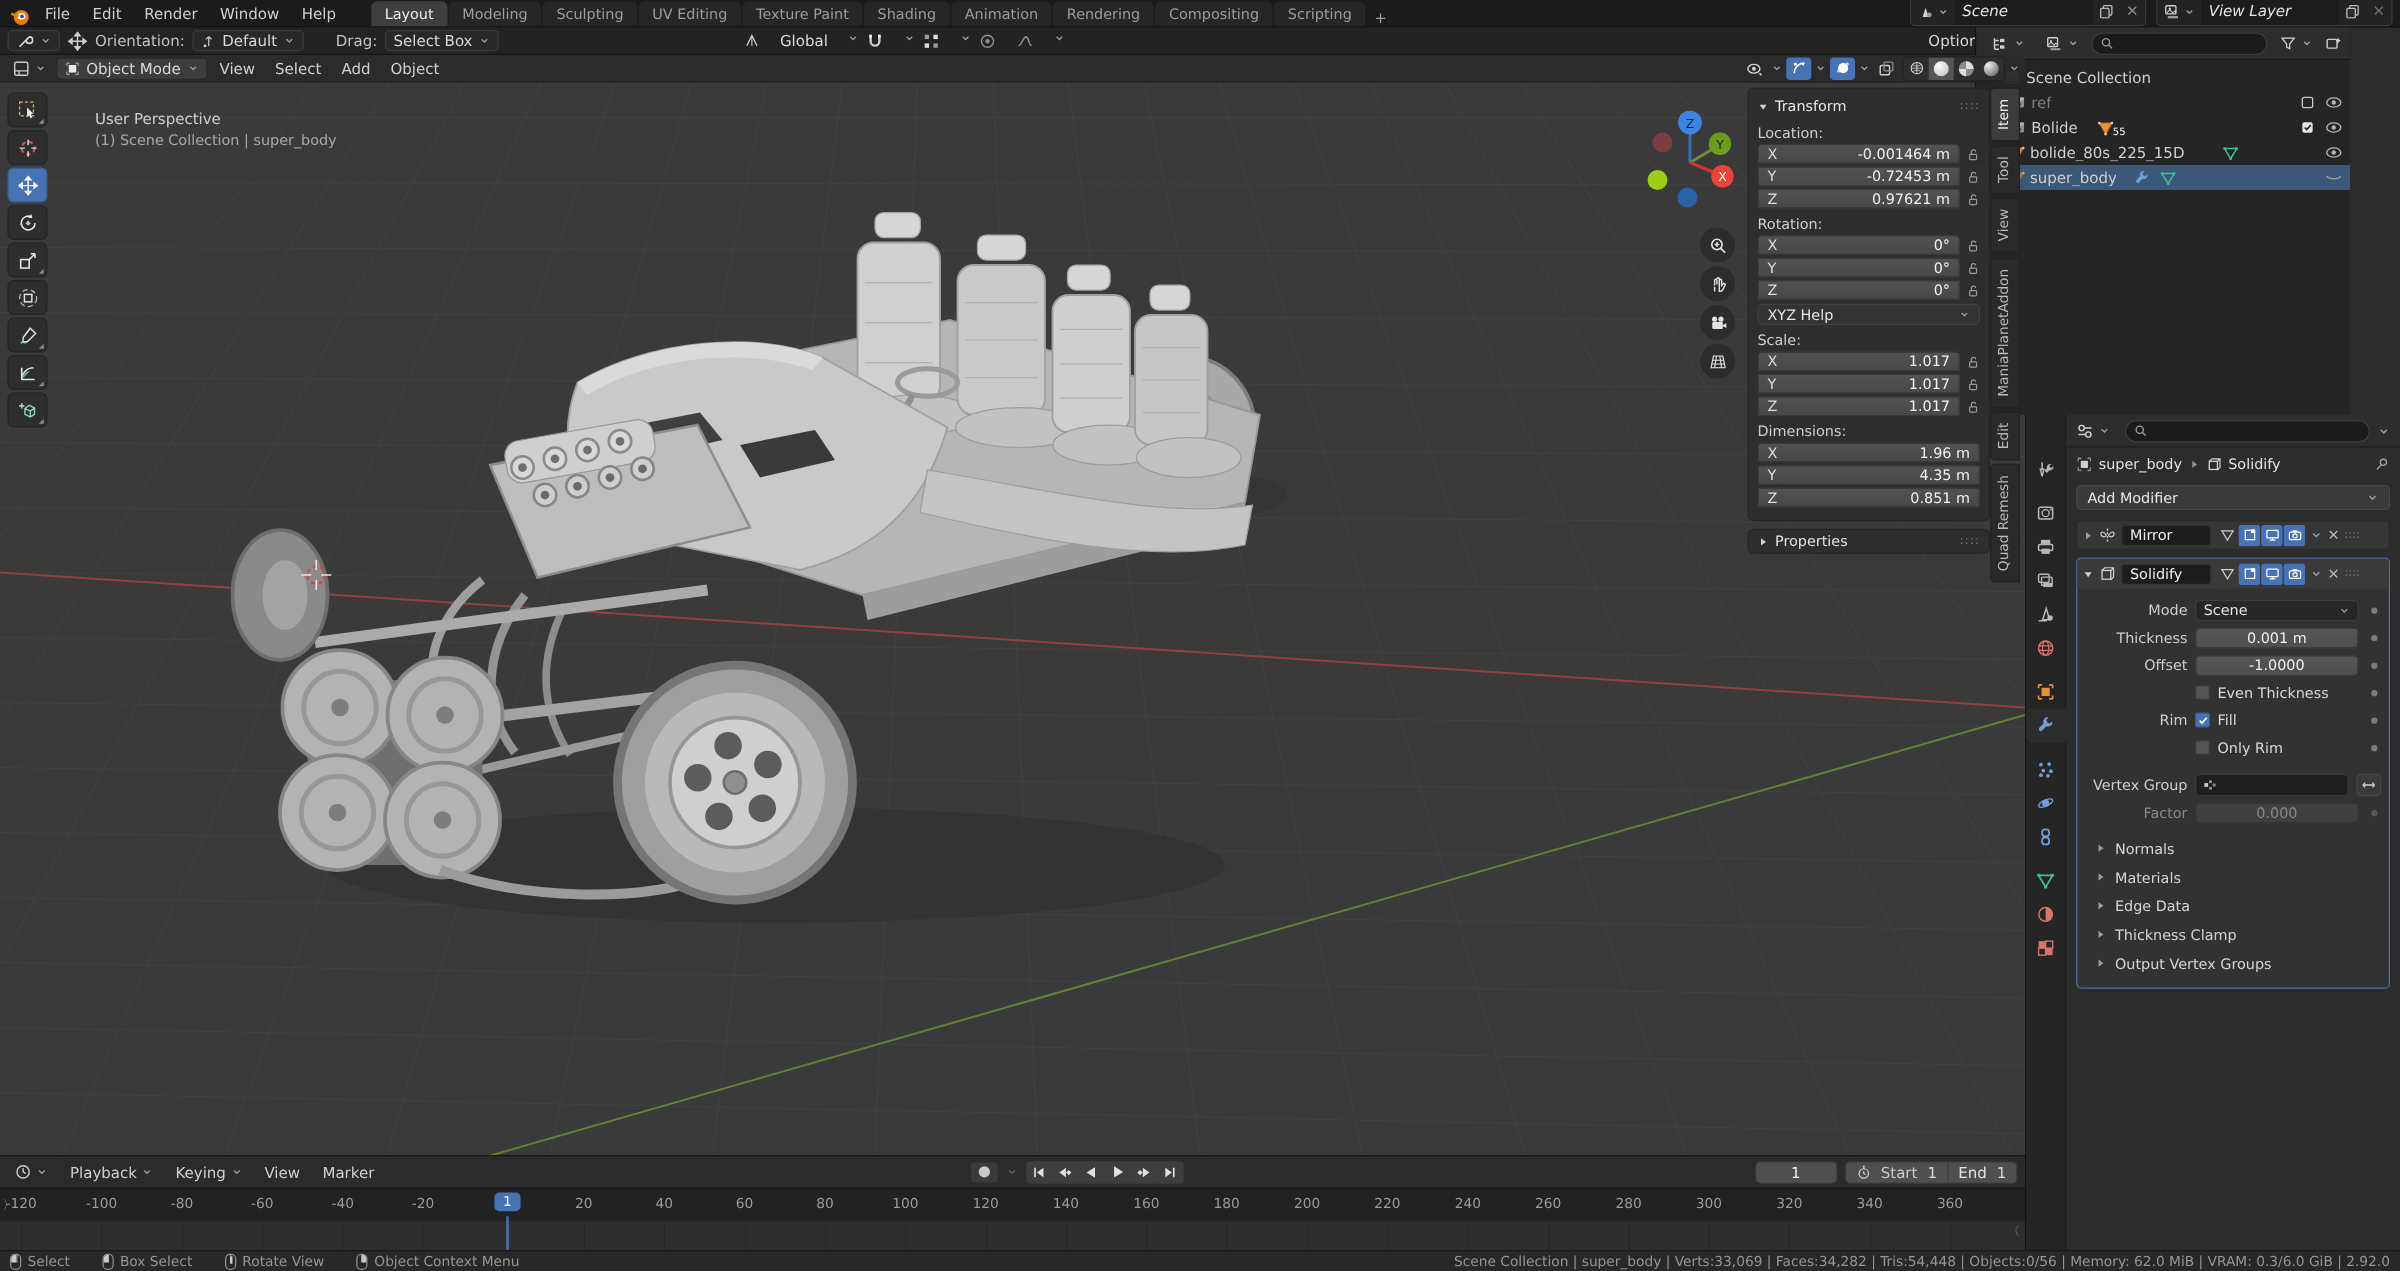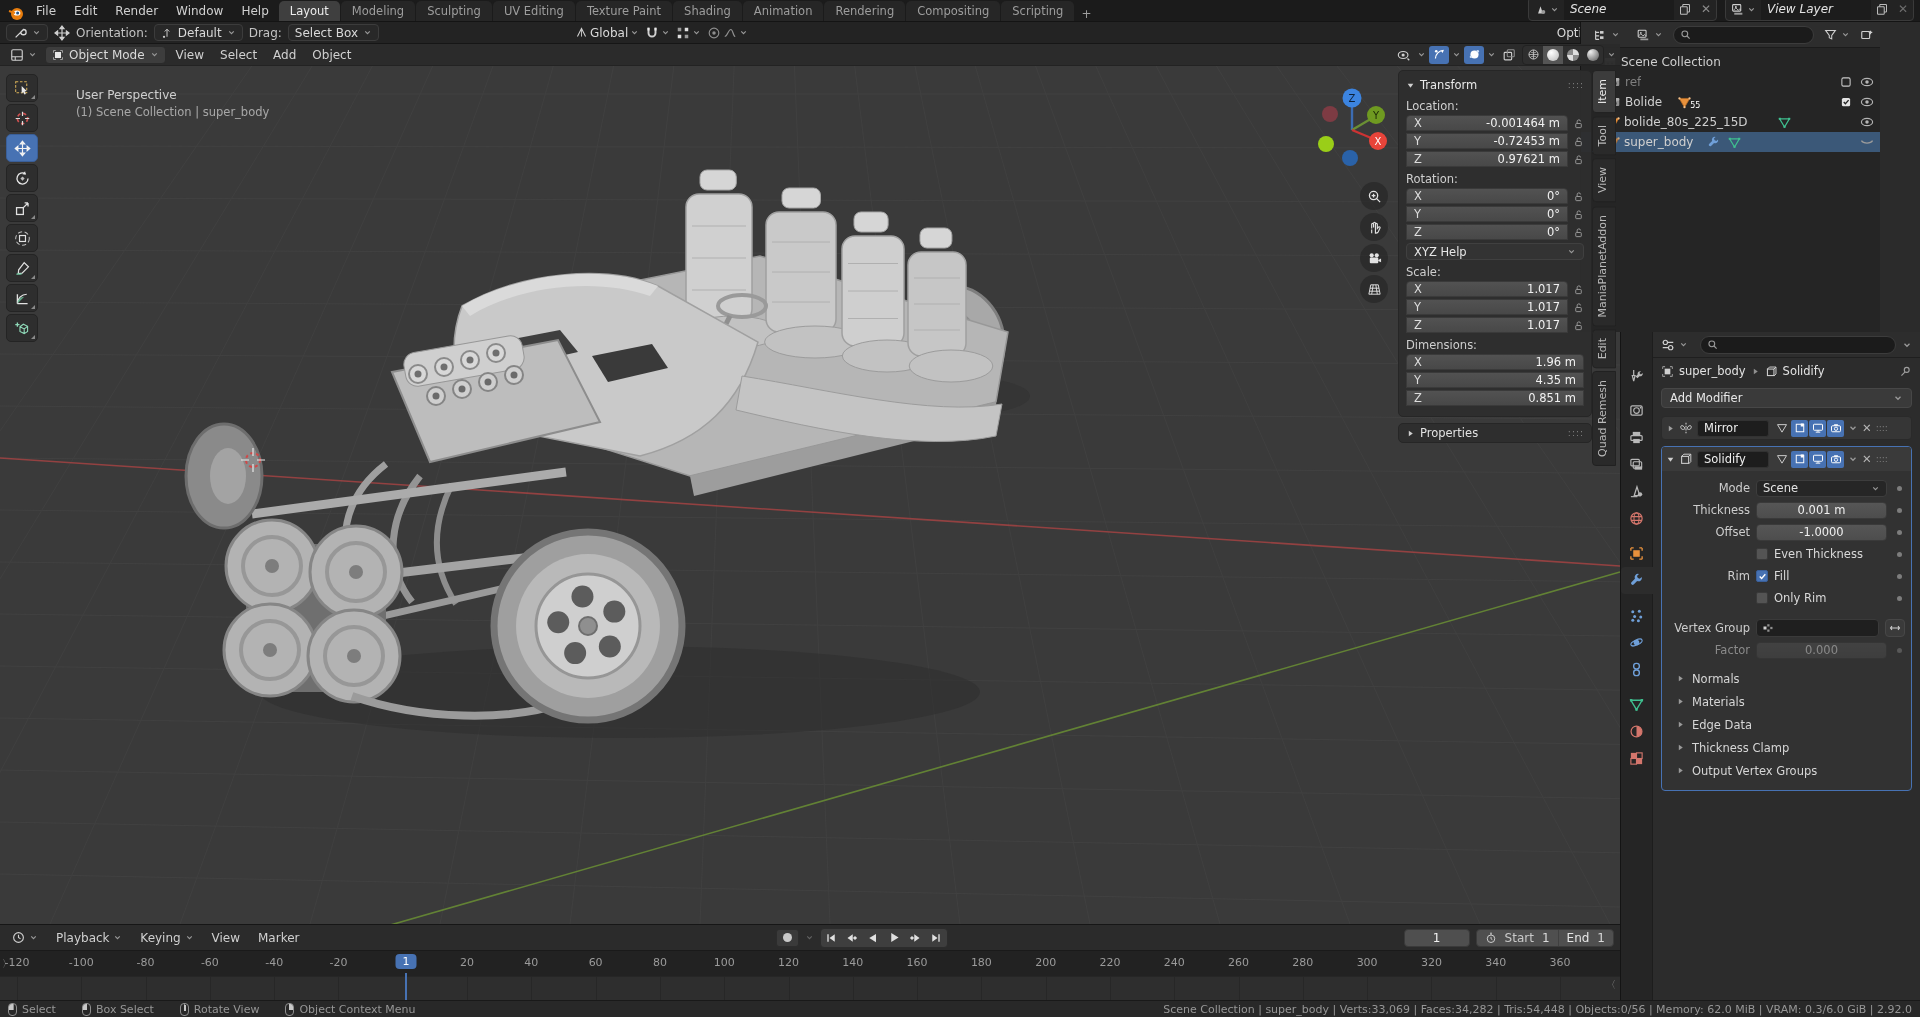--- a/index.html
+++ b/index.html
@@ -23,35 +23,35 @@
         display:flex; align-items:center; padding:0 6px; color:#e3e3e3; }
   .chk { width:12px; height:12px; border-radius:2px; background:#545454; border:1px solid #3a3a3a; flex:none;
          display:inline-flex; align-items:center; justify-content:center; }
   .chk.on { background:#4772b3; border-color:#3a5f99; }
   .dot { width:5px; height:5px; border-radius:50%; background:#7d7d7d; flex:none; }
 
   
   .topbar { position:absolute; left:0; top:0; width:1920px; height:22px; background:#1b1b1b;
             display:flex; align-items:flex-end; border-bottom:1px solid #141414; }
   .topbar .menus { display:flex; align-items:center; gap:2px; margin-left:4px; }
-  .ws-tabs { display:flex; align-items:flex-end; height:22px; margin-left:2px; gap:1px; }
+  .ws-tabs { display:flex; align-items:flex-end; height:22px; margin-left:20px; gap:1px; }
   .ws-tab { height:20px; padding:0 11px; display:flex; align-items:center; background:#262626;
             color:#9d9d9d; border-radius:5px 5px 0 0; font-size:11.5px; }
   .ws-tab.active { background:#3f3f3f; color:#ececec; }
   .ws-add { color:#9d9d9d; padding:0 7px; }
   .topbar-right { margin-left:auto; display:flex; align-items:center; gap:8px; margin-right:6px; }
   .id-block { display:flex; align-items:center; height:24px; background:#232323; border:1px solid #3a3a3a; border-radius:4px; overflow:hidden;font-style:italic; }
   .id-block .seg { display:flex; align-items:center; gap:3px; padding:0 5px; height:100%; }
   .id-block .name { background:#1c1c1c; min-width:110px; padding:0 6px; color:#e4e4e4; height:100%; display:flex; align-items:center; }
 
   
   .toolsettings { position:absolute; left:0; top:22px; width:1620px; height:22px; background:#232323;
                   display:flex; align-items:center; gap:6px; padding:0 6px; border-bottom:1px solid #161616; }
   .ts-label { color:#c3c3c3; }
-  .ts-group { display:flex; align-items:center; gap:2px; }
+  .ts-group { display:flex; align-items:flex-start; gap:16px; }
   .ts-dd { background:#282828; border:1px solid #3c3c3c; border-radius:4px; height:17px; display:flex; align-items:center; gap:5px; padding:0 6px; }
   .ts-right { margin-left:auto; display:flex; align-items:center; gap:8px; }
 
   
   .viewport { position:absolute; left:0; top:44px; width:1620px; height:880px; background:#000000; overflow:hidden; }
   .vp-header { position:absolute; left:0; top:0; width:100%; height:22px; background:rgba(42,42,42,.95);
                display:flex; align-items:center; padding:0 4px; gap:2px; z-index:30; border-bottom:1px solid #232323; }
   .vp-header .mode-btn { display:flex; align-items:center; gap:5px; background:#3d3d3d; border:1px solid #2a2a2a;
                          border-radius:4px; height:18px; padding:0 6px; }
   .vp-right { margin-left:auto; display:flex; align-items:center; gap:3px; }
@@ -264,21 +264,21 @@
     <span class="ts-dd">
       <svg width="12" height="12" viewBox="0 0 16 16">
           <path d="M8 13V3M8 3l-3 3M8 3l3 3" stroke="#cfcfcf" stroke-width="1.3" fill="none"></path>
           <circle cx="4" cy="13" r="1.5" fill="#cfcfcf"></circle>
         </svg>
       <span>Default</span>
       <svg class="chev" width="9" height="9" viewBox="0 0 16 16">
           <path d="M4 6l4 4 4-4" stroke="currentColor" stroke-width="2" fill="none"></path>
         </svg>
     </span>
-    <span class="ts-label" style="margin-left:0">Drag:</span>
+    <span class="ts-label" style="margin-left:20px">Drag:</span>
     <span class="ts-dd">
       <span>Select Box</span>
       <svg class="chev" width="9" height="9" viewBox="0 0 16 16">
           <path d="M4 6l4 4 4-4" stroke="currentColor" stroke-width="2" fill="none"></path>
         </svg>
     </span>
 
     <span class="ts-group" style="margin-left:190px">
       <svg width="13" height="13" viewBox="0 0 16 16">
           <path d="M3 13L8 3l5 10" stroke="#cfcfcf" fill="none" stroke-width="1.3"></path>

